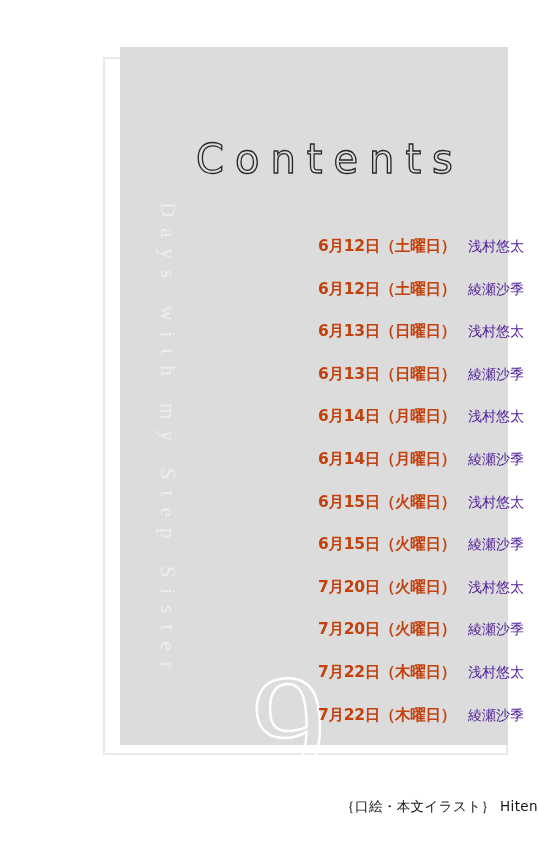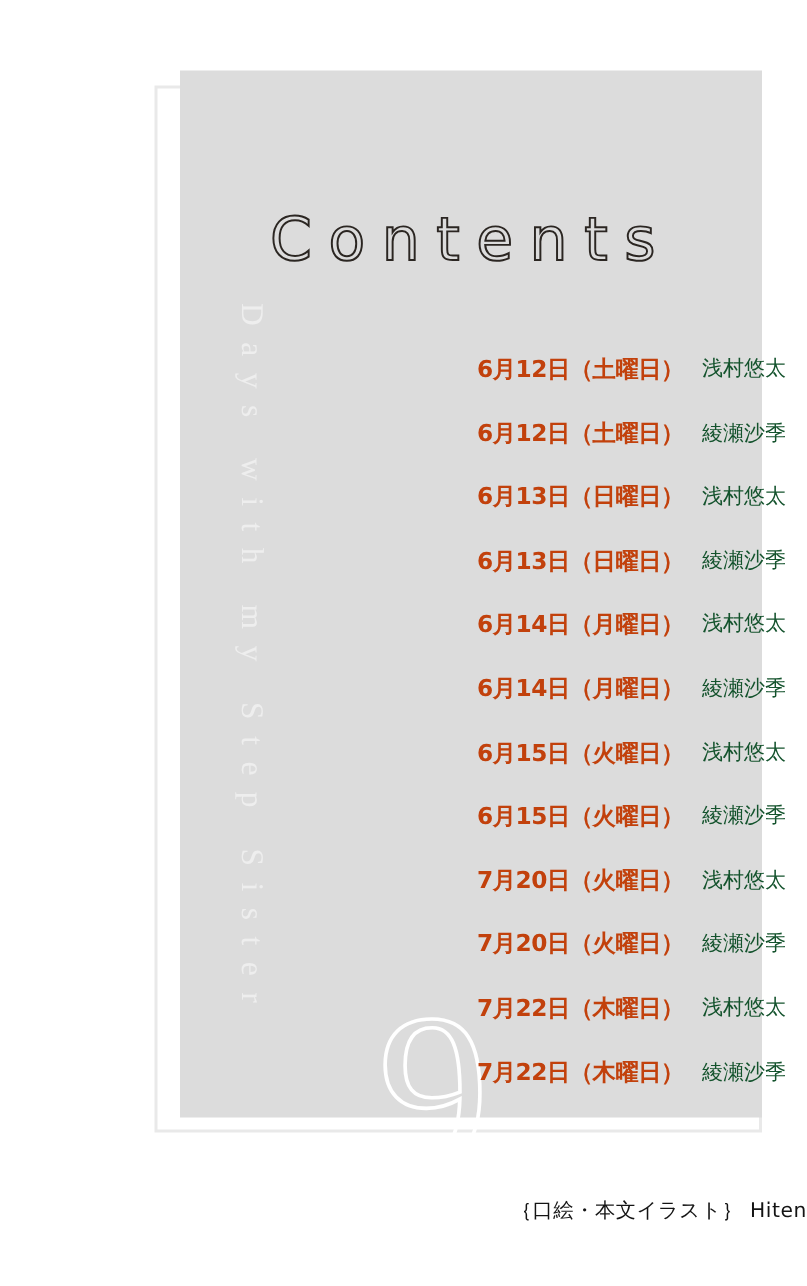--- a/index.html
+++ b/index.html
@@ -76,21 +76,21 @@
     top: 612px;
     width: 110px;
     height: 140px;
     pointer-events: none;
   }
   .volume-number svg { display: block; }
 
   
   .contents-heading {
     position: absolute;
-    left: 0;
+    left: 16px;
     top: 86px;
     width: 100%;
     text-align: right;
     pointer-events: none;
   }
   .contents-heading svg { display: block; margin: 0 auto; }
 
   
   .toc {
     position: absolute;
@@ -115,21 +115,21 @@
     color: #c2410c;
   }
   .toc-name {
     position: absolute;
     left: 228px;
     top: 0;
     font-family: "DejaVu Sans", "Liberation Sans", sans-serif;
     font-weight: normal;
     font-size: 14px;
     letter-spacing: 0px;
-    color: #14532d;
+    color: #4c1d95;
   }
 
   
   .credit {
     position: absolute;
     left: 0;
     top: 798px;
     width: 538px;
     text-align: right;
     font-family: "DejaVu Sans", "Liberation Sans", sans-serif;

